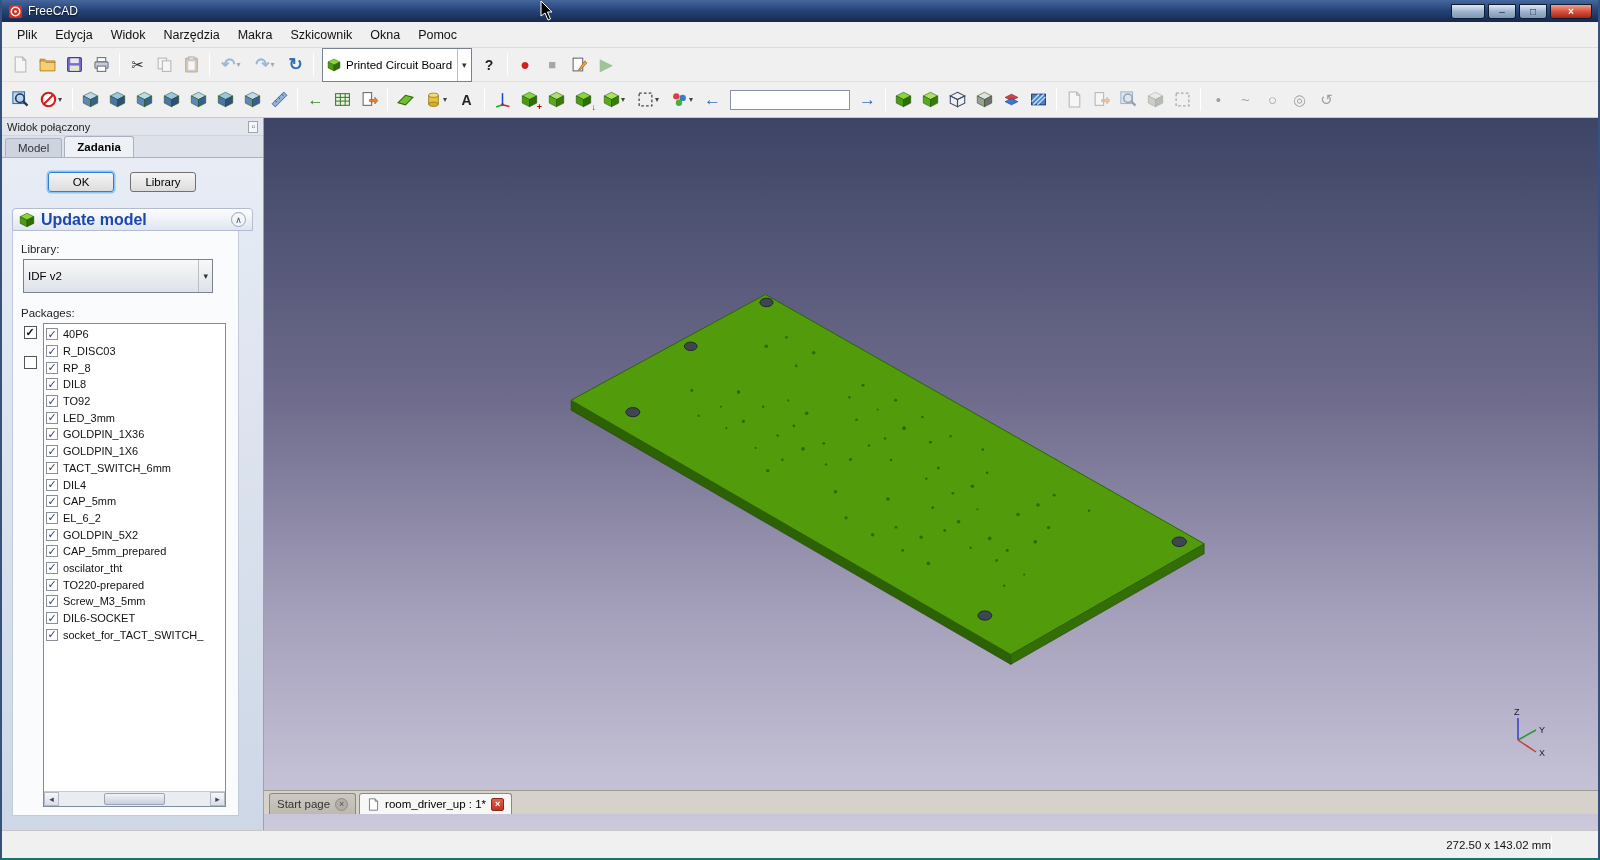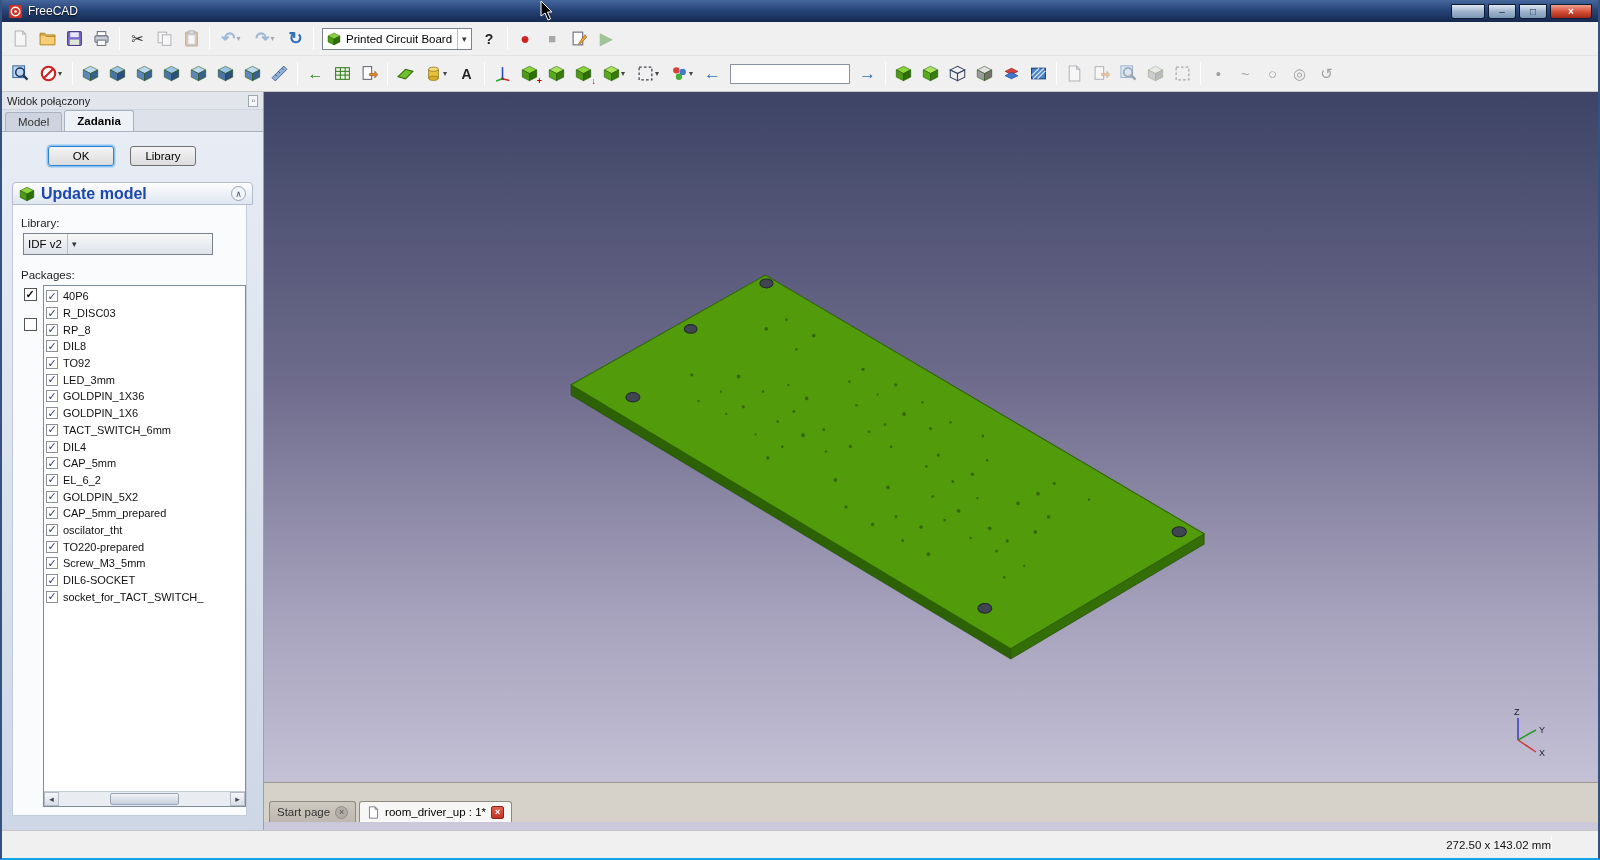--- a/index.html
+++ b/index.html
@@ -1,19 +1,19 @@
 <!DOCTYPE html>
 <html><head>
 <meta charset="utf-8">
 <style>
   * { box-sizing: border-box; margin: 0; padding: 0; }
   html,body { width:1600px; height:860px; overflow:hidden; }
   body { font-family:"Liberation Sans", sans-serif; font-size:12px; background:#f0f0f0; }
 
-  .window { width:1600px; height:860px; display:flex; flex-direction:column; border-left:2px solid #35517e; border-right:2px solid #35517e; border-bottom:2px solid #0ea5e9; position:relative; }
+  .window { width:1600px; height:860px; display:flex; flex-direction:column; border-left:2px solid #35517e; border-right:2px solid #35517e; border-bottom:2px solid #0f766e; position:relative; }
 
   
   .titlebar { height:22px; flex:0 0 22px; background:linear-gradient(#46679c,#27457a 45%,#16294e); display:flex; align-items:center; padding:0 6px; color:#fff; }
   .app-icon { width:15px; height:15px; margin-right:5px; display:inline-flex; }
   .title-text { font-size:12px; color:#fff; text-shadow:0 1px 2px #000; }
   .win-buttons { margin-left:auto; display:flex; gap:3px; align-items:center; }
   .winbtn { height:15px; min-width:28px; border:1px solid #0e1c33; border-radius:0 0 3px 3px; background:linear-gradient(#dfe8f2,#9fb4cd 50%,#7e97b5); color:#1a2c48; font-size:10px; line-height:13px; text-align:center; cursor:default; }
   .winbtn.wide { min-width:34px; }
   .winbtn.close { min-width:42px; background:linear-gradient(#f0a08e,#d8513a 50%,#a02818); color:#fff; font-weight:bold; }
 
@@ -32,21 +32,21 @@
   .g { font-size:15px; color:#333; line-height:1; }
   .g.blue { color:#2f6fb5; font-size:17px; font-weight:bold; }
   .g.red { color:#d02020; font-size:16px; }
   .g.green { color:#2f8a1e; font-size:16px; font-weight:bold; }
   .g.darkstop { color:#444; font-size:13px; }
   .g.letter { font-weight:bold; font-size:14px; color:#222; }
   .da { font-size:8px; color:#444; margin-left:1px; }
   .tbtn.drop { width:34px; }
   .badge { position:absolute; right:1px; bottom:1px; font-size:9px; font-weight:bold; color:#b00; line-height:1; text-shadow:0 0 2px #fff; }
 
-  .combo { height:22px; border:1px solid #7a8290; background:#fff; display:flex; align-items:center; padding:0 4px; gap:5px; font-size:11.5px; margin:0 4px; }
+  .combo { height:34px; border:1px solid #7a8290; background:#fff; display:flex; align-items:center; padding:0 4px; gap:5px; font-size:11.5px; margin:0 4px; }
   .combo .combo-arrow { font-size:9px; color:#333; border-left:1px solid #b9bec7; padding-left:4px; height:100%; display:flex; align-items:center; }
   .combo-icon { width:14px; height:14px; display:inline-flex; }
 
   .cmd-input { width:120px; height:20px; border:1px solid #8a93a6; background:#fff; margin:0 4px; font-size:11.5px; padding:0 3px; }
 
   
   .cube-green { --ct:#8ad63a; --cl:#4b9a12; --cr:#2f6d08; }
   .cube-green2 { --ct:#a9e45c; --cl:#58ab18; --cr:#377c0a; }
   .cube-blue { --ct:#bdd9f2; --cl:#5d86b9; --cr:#38608f; }
   .cube-blue2 { --ct:#9cc4e8; --cl:#4a74a8; --cr:#2c4f7e; }
@@ -63,42 +63,42 @@
   .ptab { height:19px; padding:0 12px; display:flex; align-items:center; font-size:11.5px; background:#cdd3df; border:1px solid #aab2c0; border-bottom:none; border-radius:3px 3px 0 0; margin-right:2px; color:#333; }
   .ptab.active { background:#eef1f6; height:21px; font-weight:bold; color:#000; }
   .task-area { flex:1; min-height:0; background:linear-gradient(#e7ecf5,#cdd7e6); padding:10px 10px 14px 10px; display:flex; flex-direction:column; }
   .btn-row { display:flex; gap:16px; margin:4px 0 16px 36px; }
   .btn { min-width:66px; height:20px; font-size:11.5px; border:1px solid #707070; border-radius:3px; background:linear-gradient(#f5f5f5,#dcdcdc); }
   .btn.ok { border-color:#2f7fd4; box-shadow:0 0 0 1.5px #8ec5ef; }
   .section-header { height:23px; display:flex; align-items:center; gap:6px; padding:0 6px; background:linear-gradient(#fdfdfe,#dfe6f1); border:1px solid #b4bccf; border-radius:4px 4px 0 0; }
   .icon16 { width:16px; height:16px; }
   .sec-title { font-weight:bold; font-size:16px; color:#1b47b0; }
   .collapse { margin-left:auto; width:15px; height:15px; border:1px solid #9aa4b8; border-radius:50%; background:#f2f5fa; font-size:9px; display:flex; align-items:center; justify-content:center; color:#456; }
-  .section-body { flex:1; min-height:0; background:#fafbfd; border:1px solid #c3cbda; border-top:none; padding:8px 0 8px 8px; margin-right:6px; display:flex; flex-direction:column; }
+  .section-body { flex:1; min-height:0; background:#fafbfd; border:1px solid #c3cbda; border-top:none; padding:8px 12px 8px 8px; margin-right:14px; display:flex; flex-direction:column; }
   .field-label { font-size:11.5px; color:#222; margin:4px 0 4px 0; }
-  .combo.lib { width:190px; margin:0 0 10px 2px; background:linear-gradient(#f8f8f8,#dde2ea); }
+  .combo.lib { width:190px; margin:0 0 10px 2px; background:linear-gradient(#f8f8f8,#dde2ea); justify-content:space-between; }
   .pkg-area { flex:1; min-height:0; display:flex; gap:4px; }
   .master-col { width:18px; display:flex; flex-direction:column; gap:17px; padding-top:3px; align-items:center; }
   .checkbox { display:inline-flex; align-items:center; justify-content:center; width:12px; height:12px; background:#fff; border:1px solid #8a8f98; font-size:11px; color:#2d3e75; line-height:1; flex:0 0 auto; }
   .checkbox.big { width:13px; height:13px; border-color:#555; color:#111; font-weight:bold; }
   .pkg-list { flex:1; min-width:0; border:1px solid #7f8ba0; background:#fff; display:flex; flex-direction:column; }
   .pkg-items { flex:1; overflow:hidden; padding:2px 0 0 2px; }
   .pkg-row { display:flex; align-items:center; gap:5px; height:16.7px; white-space:nowrap; overflow:hidden; }
   .pkg-label { font-size:11px; color:#111; }
   .hscroll { height:15px; border-top:1px solid #c5cbd6; background:#e9edf2; display:flex; align-items:stretch; }
   .scroll-btn { width:15px; display:flex; align-items:center; justify-content:center; font-size:9px; color:#445; background:linear-gradient(#f6f7f9,#d9dee6); border:1px solid #b3bac6; }
   .scroll-track { flex:1; position:relative; }
   .scroll-thumb { position:absolute; left:30%; width:40%; top:1px; bottom:1px; background:linear-gradient(#f2f4f7,#c7cedb); border:1px solid #9aa4b4; border-radius:2px; }
 
   
   .viewport { flex:1; position:relative; min-width:0; background:linear-gradient(180deg,#3d4465 0%, #6f6c8d 40%, #a5a1bc 70%, #cdc9dc 100%); }
   .scene { position:absolute; left:0; top:0; width:100%; height:calc(100% - 24px); display:block; }
   .axis-cross { position:absolute; right:48px; bottom:72px; }
   .axis-cross text { font-size:9px; fill:#1c1c2e; font-family:"Liberation Sans",sans-serif; }
-  .tabstrip { position:absolute; left:0; right:0; bottom:8px; height:40px; background:#d6d2ca; border-top:1px solid #9a9a93; display:flex; align-items:flex-end; padding-left:5px; gap:3px; }
+  .tabstrip { position:absolute; left:0; right:0; bottom:16px; height:24px; background:#d6d2ca; border-top:1px solid #9a9a93; display:flex; align-items:flex-end; padding-left:5px; gap:3px; }
   .vtab { height:21px; display:flex; align-items:center; gap:5px; padding:0 7px; font-size:11.5px; border:1px solid #8a8a83; border-bottom:none; border-radius:3px 3px 0 0; background:linear-gradient(#cdc9c1,#bdb9b1); color:#333; }
   .vtab.active { background:#f7f7f5; color:#000; }
   .vtab .tclose { width:13px; height:13px; border-radius:50%; background:#b2aea6; color:#555; font-size:9px; display:flex; align-items:center; justify-content:center; border:1px solid #918d85; }
   .vtab.active .tclose { border-radius:2px; background:linear-gradient(#e2604f,#c03322); border:1px solid #8c241c; color:#fff; font-weight:bold; }
   .vtab .ticon { width:13px; height:13px; display:inline-flex; }
 
   
   .statusbar { height:28px; flex:0 0 28px; background:#f0f0f0; border-top:1px solid #c6c6c6; display:flex; align-items:center; justify-content:flex-end; padding-right:8px; }
   .dims { font-size:11.5px; color:#111; }
   .sb-divider { width:1px; height:17px; background:#b9b9b9; border-right:1px solid #fff; }
@@ -233,20 +233,30 @@
       </span>
     <span class="title-text">FreeCAD</span>
     <div class="win-buttons">
       <span class="winbtn wide"></span>
       <span class="winbtn">–</span>
       <span class="winbtn">□</span>
       <span class="winbtn close">×</span>
     </div>
   </div>
 
+  <div class="menubar">
+      <div class="menu-item">Plik</div>
+      <div class="menu-item">Edycja</div>
+      <div class="menu-item">Widok</div>
+      <div class="menu-item">Narzędzia</div>
+      <div class="menu-item">Makra</div>
+      <div class="menu-item">Szkicownik</div>
+      <div class="menu-item">Okna</div>
+      <div class="menu-item">Pomoc</div>
+    </div>
 
   <div class="toolbar tb1">
     <button class="tbtn dim">
         <svg class="i16">
           <use href="#s-page"></use>
         </svg>
       </button>
     <button class="tbtn">
         <svg class="i16">
           <use href="#s-folder"></use>

